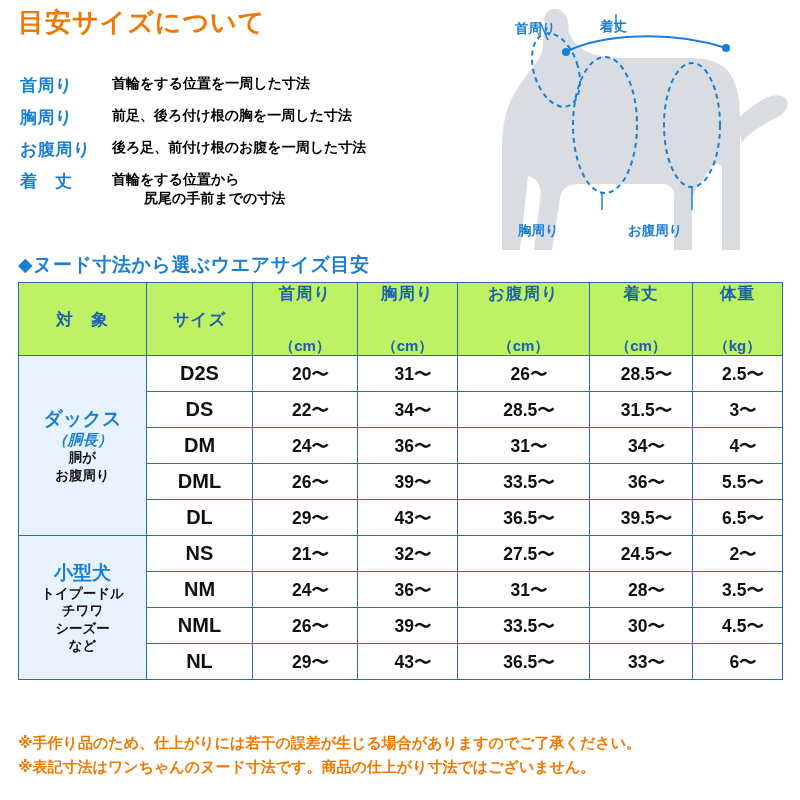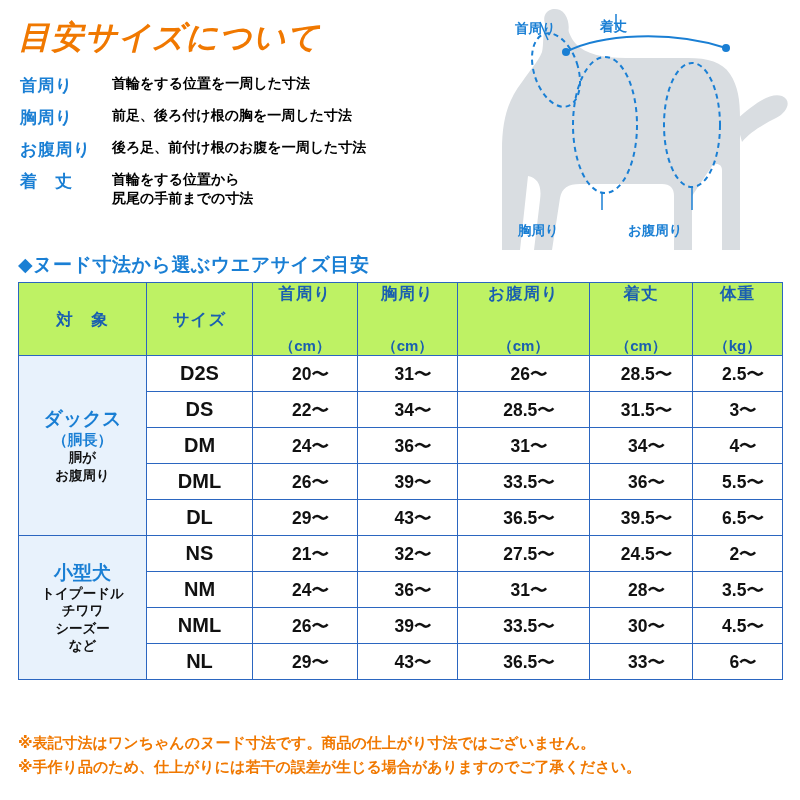--- a/index.html
+++ b/index.html
@@ -9,35 +9,34 @@
     background: #ffffff;
     font-family: "Liberation Sans", "DejaVu Sans", sans-serif;
     color: #111;
     position: relative;
     overflow: hidden;
   }
   .page { position: relative; width: 800px; height: 800px; }
 
   
   .title {
-    position: absolute; left: 18px; top: 16px;
-    font-size: 32px; font-weight: bold; color: #f07800;
+    position: absolute; left: 18px; top: 5px;
+    font-size: 26px; font-weight: bold; color: #f07800;
     letter-spacing: 1px;
-    font-style: italic;
   }
 
   
   .deflist { position: absolute; left: 20px; top: 74px; width: 480px; }
   .defrow { display: flex; align-items: flex-start; margin-bottom: 9px; }
   .defterm {
     color: #1a7fd4; font-size: 17px; font-weight: bold;
     width: 92px; flex: none; letter-spacing: 0.5px;
   }
   .defdesc { font-size: 14px; color: #000000; font-weight: bold; line-height: 1.35; letter-spacing:0px;}
-  .defdesc .l2 { display:block; }
+  .defdesc .l2 { display:block;margin-left:32px; }
 
   
   .diagram { position: absolute; left: 430px; top: 0px; width: 370px; height: 260px; }
   .diagram svg { display:block; }
   .dlabel {
     position: absolute; color: #1a7fd4; font-size: 13.5px; font-weight: bold;
     white-space: nowrap;
   }
 
   
@@ -74,21 +73,21 @@
   col.c-weight { width: 90px; }
 
   td.group {
     background: #e8f2fc;
     color: #1a7fd4;
     font-size: 19px;
     line-height: 1.25;
     padding: 7px 2px;
   }
   td.group .g-main { font-size: 19px; font-weight:bold; display:block; }
-  td.group .g-sub { font-size: 15px; font-weight:bold; display:block; }
+  td.group .g-sub { font-size: 15px; font-weight:bold; display:block;font-style:italic; }
   td.group .g-note { font-size: 13.5px; font-weight:bold; color:#111; display:block; line-height:1.3; }
 
   td.sizecell { font-size: 20px; color:#111; height: 36px; }
   td.val { font-size: 17.5px; color:#111;padding-left:12px; }
 
   
   .notes { position: absolute; left: 18px; top: 731px; width: 770px; }
   .note {
     color: #f07800; font-size: 15px; font-weight: bold;
     line-height: 1.6; letter-spacing: 0px;
@@ -297,17 +296,17 @@
           <td class="val">43〜</td>
           <td class="val">36.5〜</td>
           <td class="val">33〜</td>
           <td class="val">6〜</td>
         </tr>
       </tbody>
     </table>
   </div>
 
   <div class="notes">
+    <div class="note">※手作り品のため、仕上がりには若干の誤差が生じる場合がありますのでご了承ください。</div>
     <div class="note">※表記寸法はワンちゃんのヌード寸法です。商品の仕上がり寸法ではございません。</div>
-    <div class="note">※手作り品のため、仕上がりには若干の誤差が生じる場合がありますのでご了承ください。</div>
   </div>
 
 </div>
 
 </body></html>

